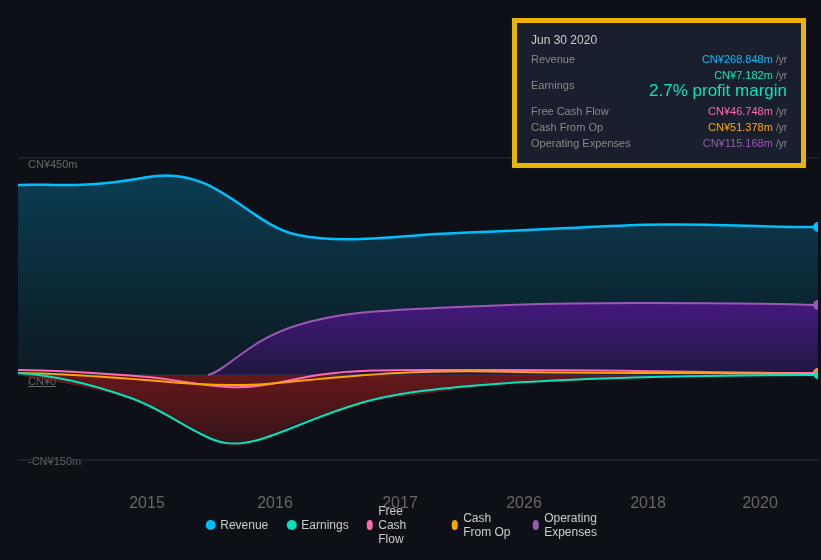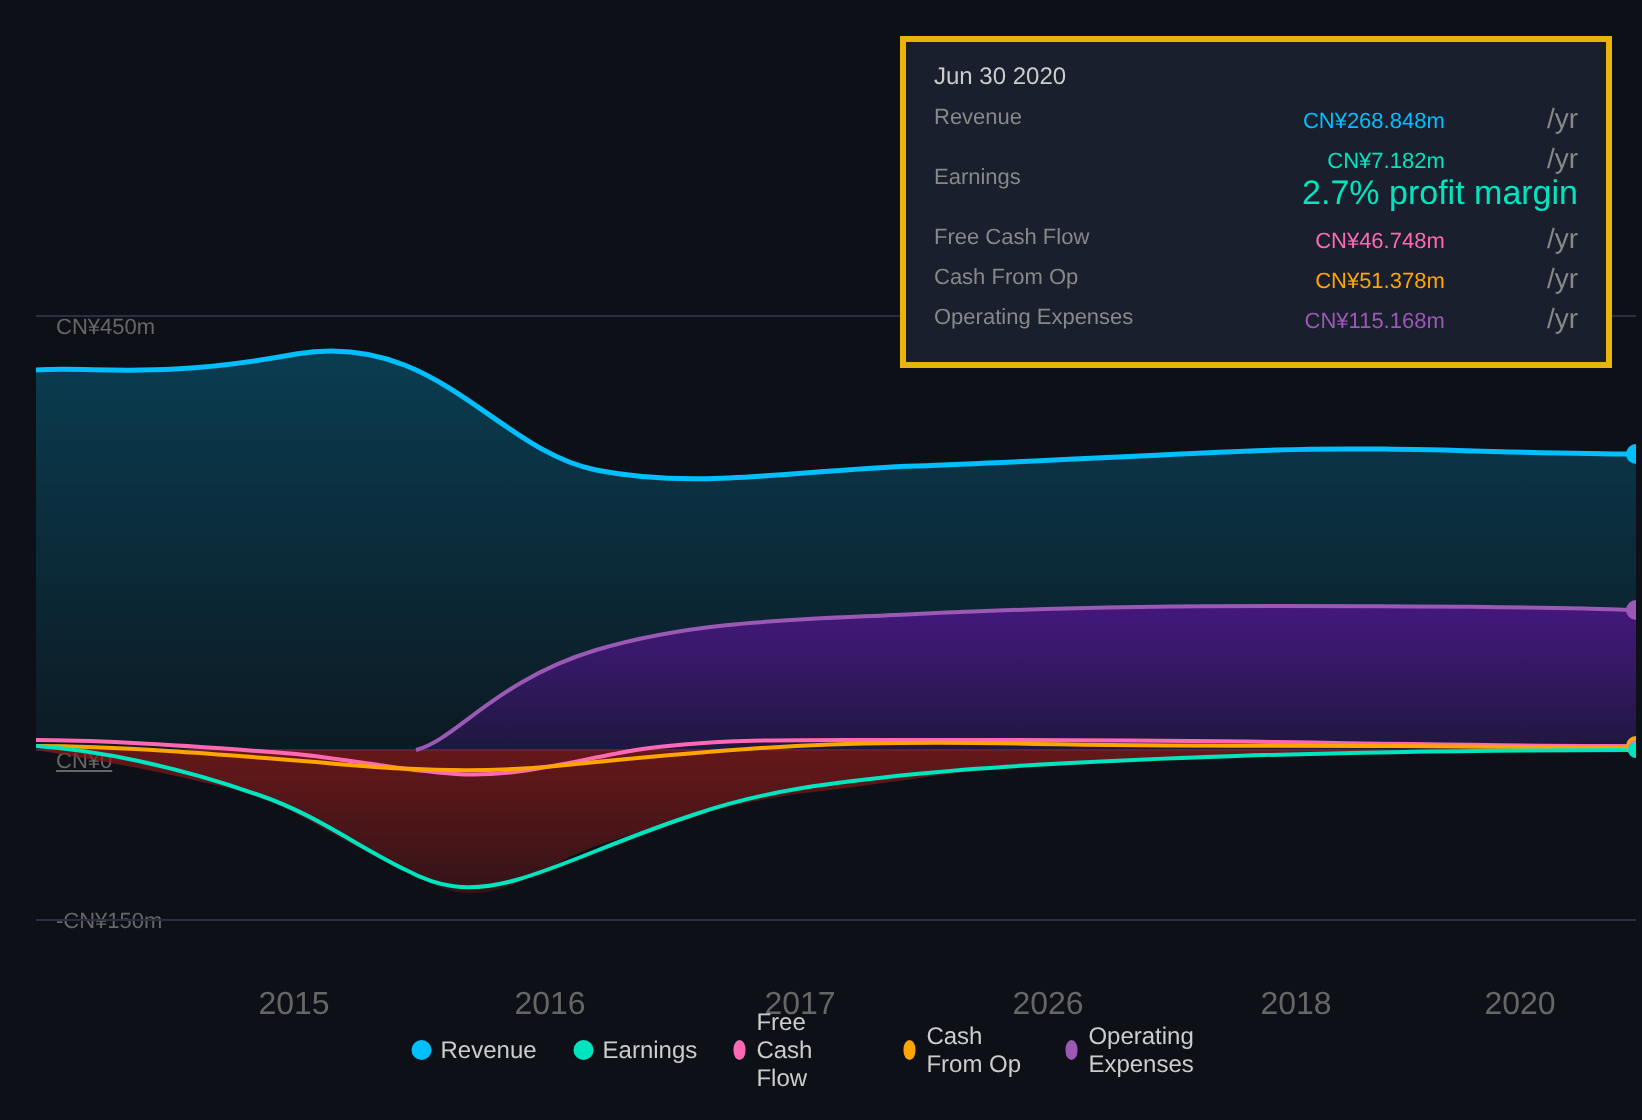--- a/index.html
+++ b/index.html
@@ -18,23 +18,23 @@
       width: 821px;
       height: 560px;
     }
 
     
     .tooltip-box {
       position: absolute;
       top: 18px;
       right: 15px;
       background: #1a1f2e;
-      border: 3px solid #eab308;
+      border: 5px solid #eab308;
       padding: 10px 14px;
-      width: 356px;
+      width: 294px;
       z-index: 10;
     }
 
     .tooltip-title {
       color: #ccc;
       font-size: 12px;
       margin-bottom: 6px;
     }
 
     .tooltip-row {
@@ -50,22 +50,21 @@
       min-width: 100px;
     }
 
     .tooltip-value {
       font-size: 11px;
       text-align: right;
     }
 
     .tooltip-value .unit {
       color: #888;
-      font-size: 14px;
-      margin-left: 48px;
+      font-size: 10px;
     }
 
     .color-cyan { color: #00bfff; }
     .color-teal { color: #00e5c0; }
     .color-pink { color: #ff69b4; }
     .color-gold { color: #ffa500; }
     .color-purple { color: #9b59b6; }
 
     .profit-margin {
       color: #00e5c0;

